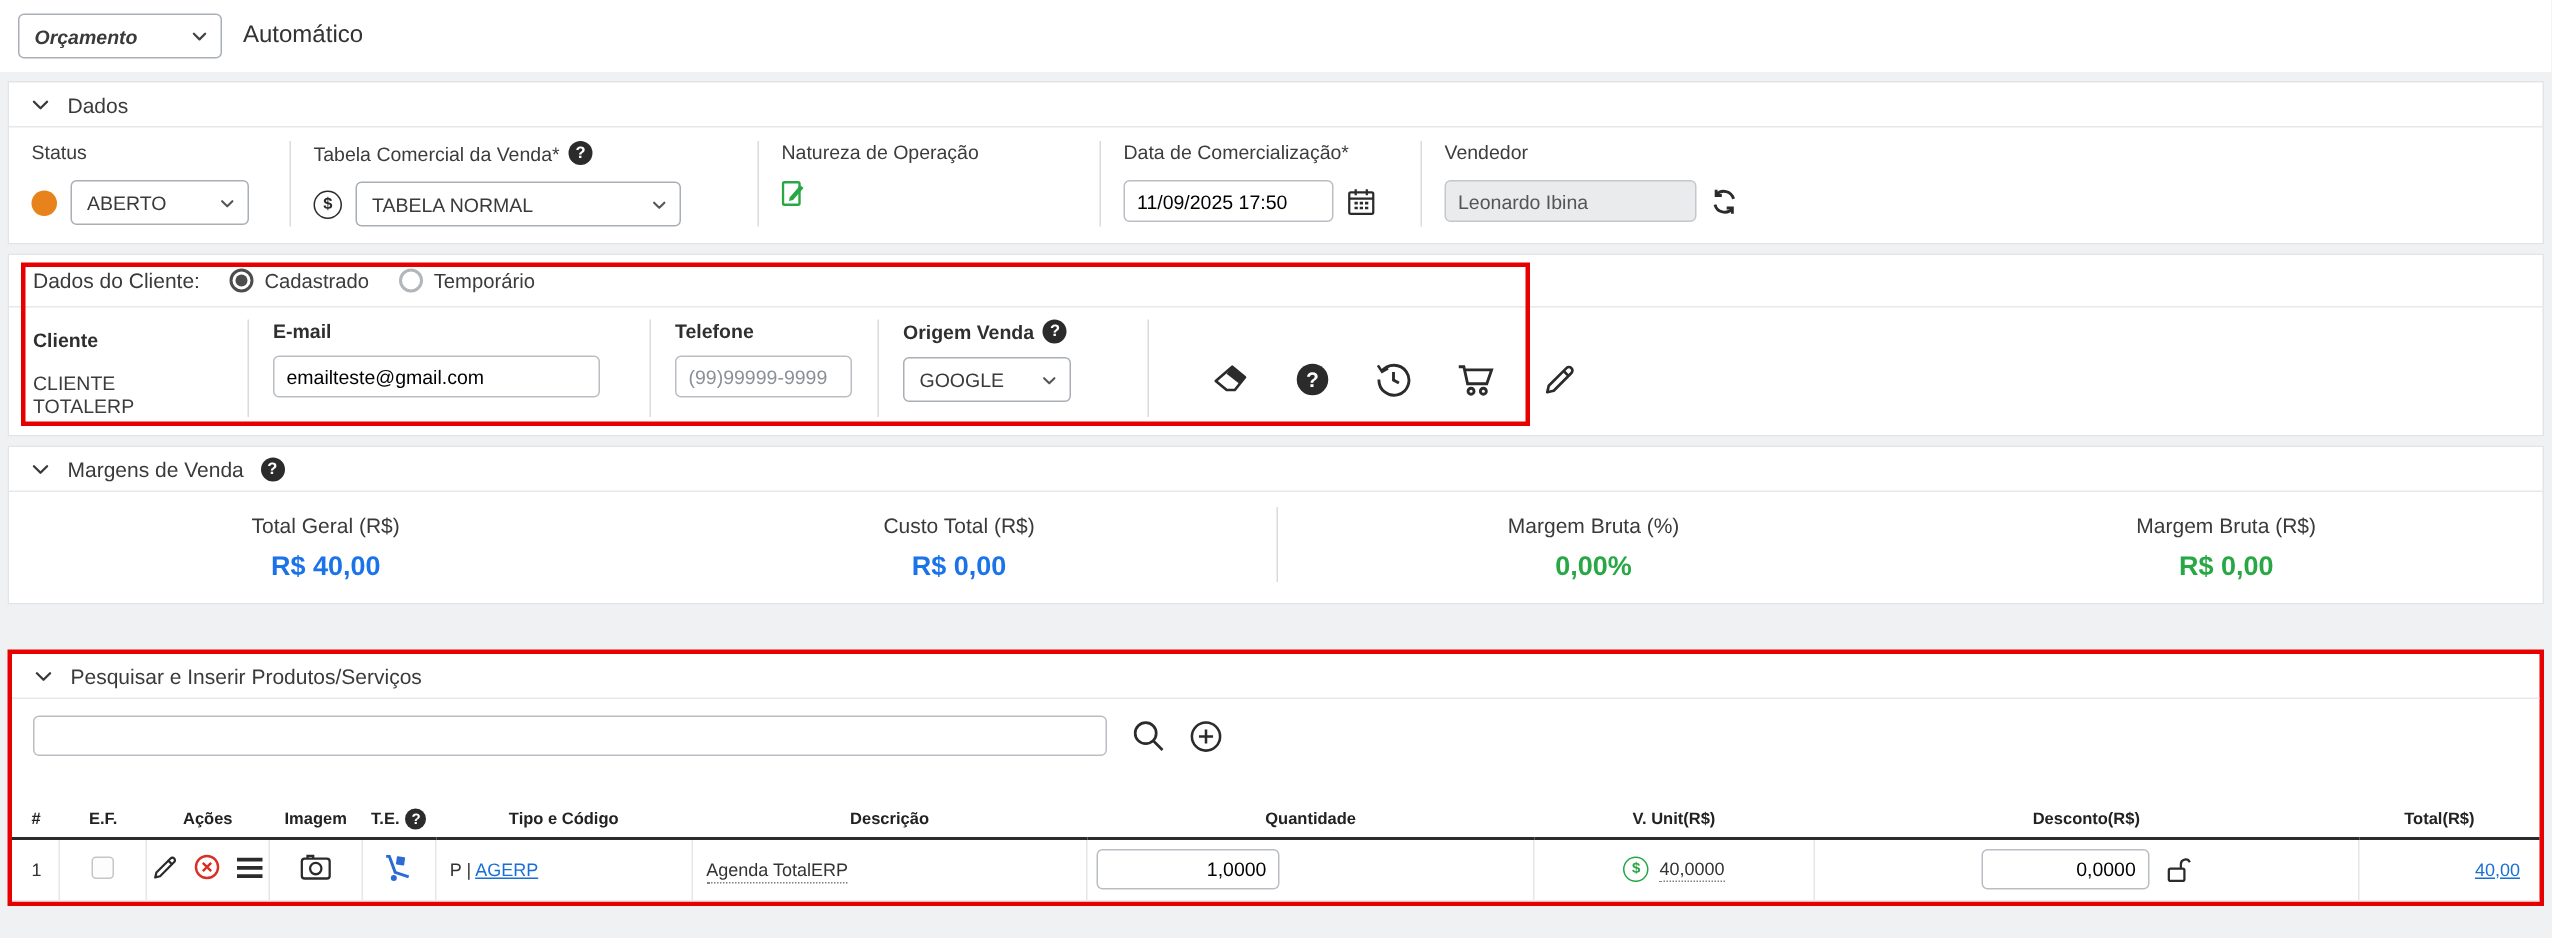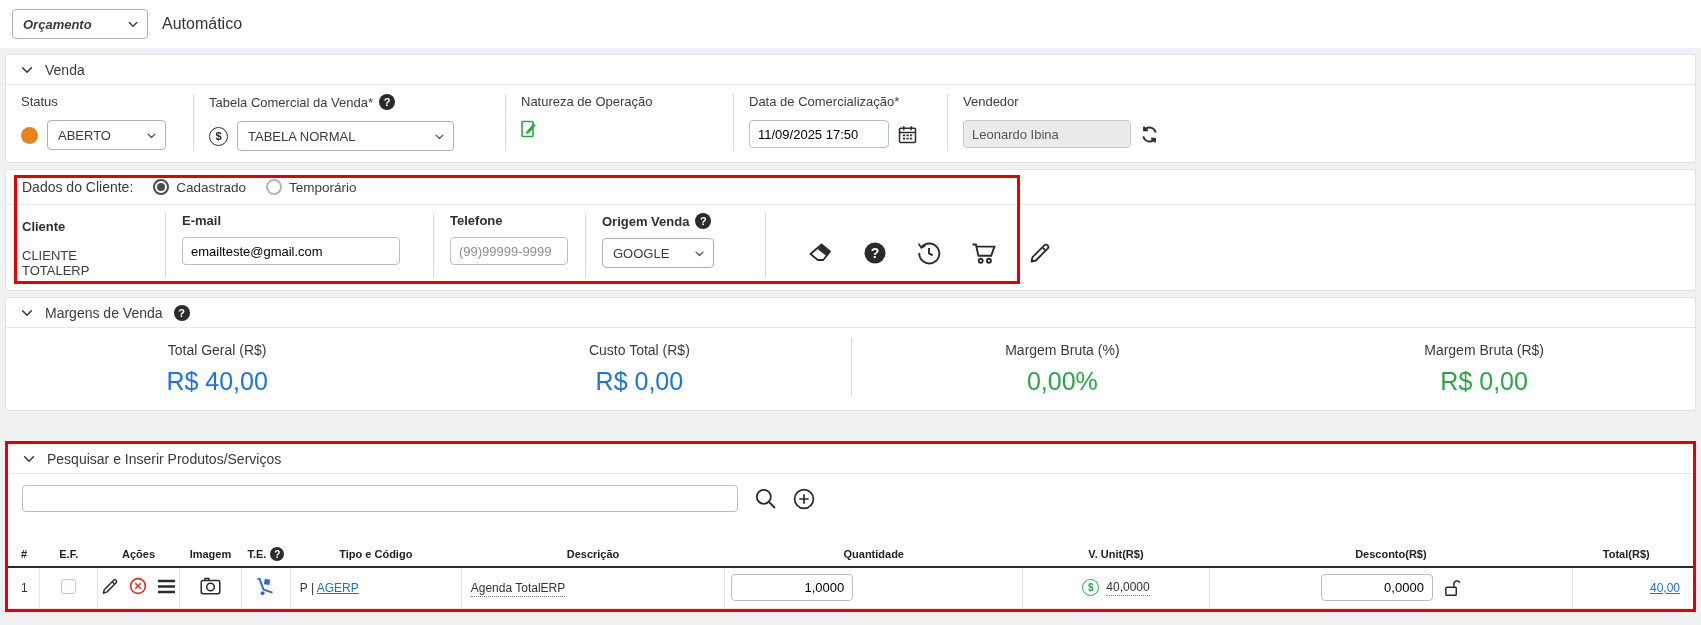--- a/index.html
+++ b/index.html
@@ -71,21 +71,21 @@
   .icon-strip { display:flex; align-items:center; gap:30px; padding-left:42px; padding-top:14px; }
   .icon-btn { background:none; border:none; padding:0; cursor:pointer; display:inline-flex;
               align-items:center; color:#2b2b2b; }
 
   
   .margens-row { display:flex; padding:10px 0 14px 0; }
   .mhalf { display:flex; width:50%; }
   .mhalf.right { border-left:1px solid #d9dcdf; }
   .mcell { width:50%; text-align:center; }
   .mlabel { font-size:14px; color:#3a3a3a; margin-top:4px; }
-  .mvalue { font-size:25px; font-weight:normal; margin-top:9px; }
+  .mvalue { font-size:18px; font-weight:bold; margin-top:9px; }
   .val-blue { color:#1a73e8; }
   .val-green { color:#28a745; }
 
   
   .produtos-card { border:3px solid #e60000; margin-top:30px; background:#fff; }
   .search-row { display:flex; align-items:center; gap:16px; padding:11px 14px 9px 14px; }
   .search-input { width:716px; height:27px; }
   .ptable { width:100%; border-collapse:collapse; margin-top:21px; }
   .ptable th { border-bottom:2px solid #2b2b2b; padding:5px 6px; font-size:11px; font-weight:bold;
                color:#222; text-align:center; white-space:nowrap; }
@@ -124,21 +124,21 @@
     <span class="auto-label">Automático</span>
   </div>
 
   <div class="card">
     <div class="card-header">
       <span class="chev">
         <svg width="14" height="14" viewBox="0 0 16 16">
             <path d="M3 5.5l5 5 5-5" fill="none" stroke="#3a3a3a" stroke-width="1.8" stroke-linecap="round" stroke-linejoin="round"></path>
           </svg>
       </span>
-      <span>Venda</span>
+      <span>Dados</span>
     </div>
     <div class="fields-row">
       <div class="fgroup bordered" style="width:188px">
         <div class="flabel">Status</div>
         <div class="fcontrol">
           <span class="status-dot"></span>
           <div class="select" style="width:119px">
             <span>ABERTO</span>
             <span>
                 <svg width="11" height="11" viewBox="0 0 16 16">

